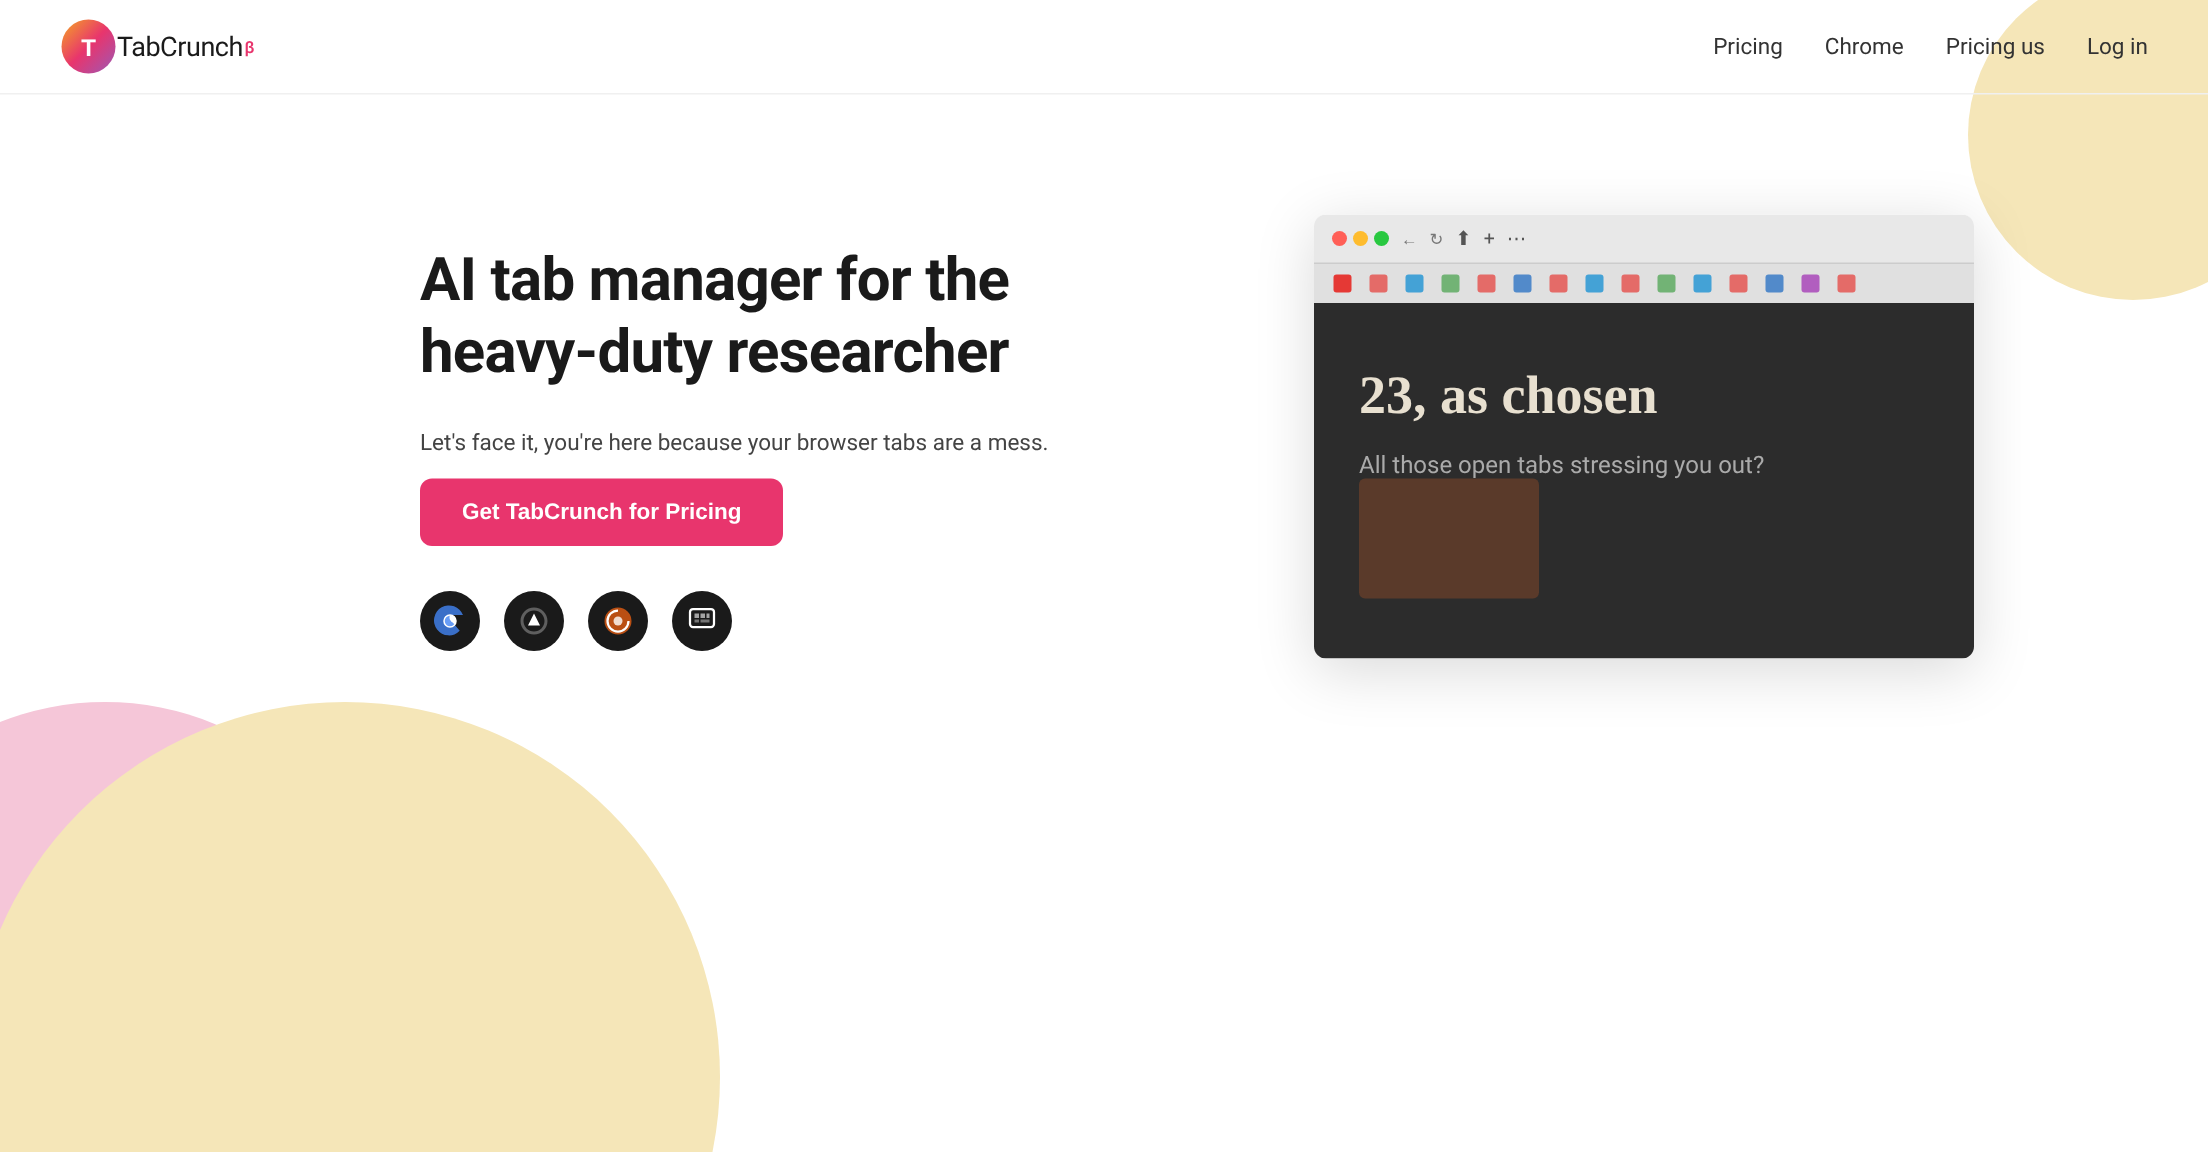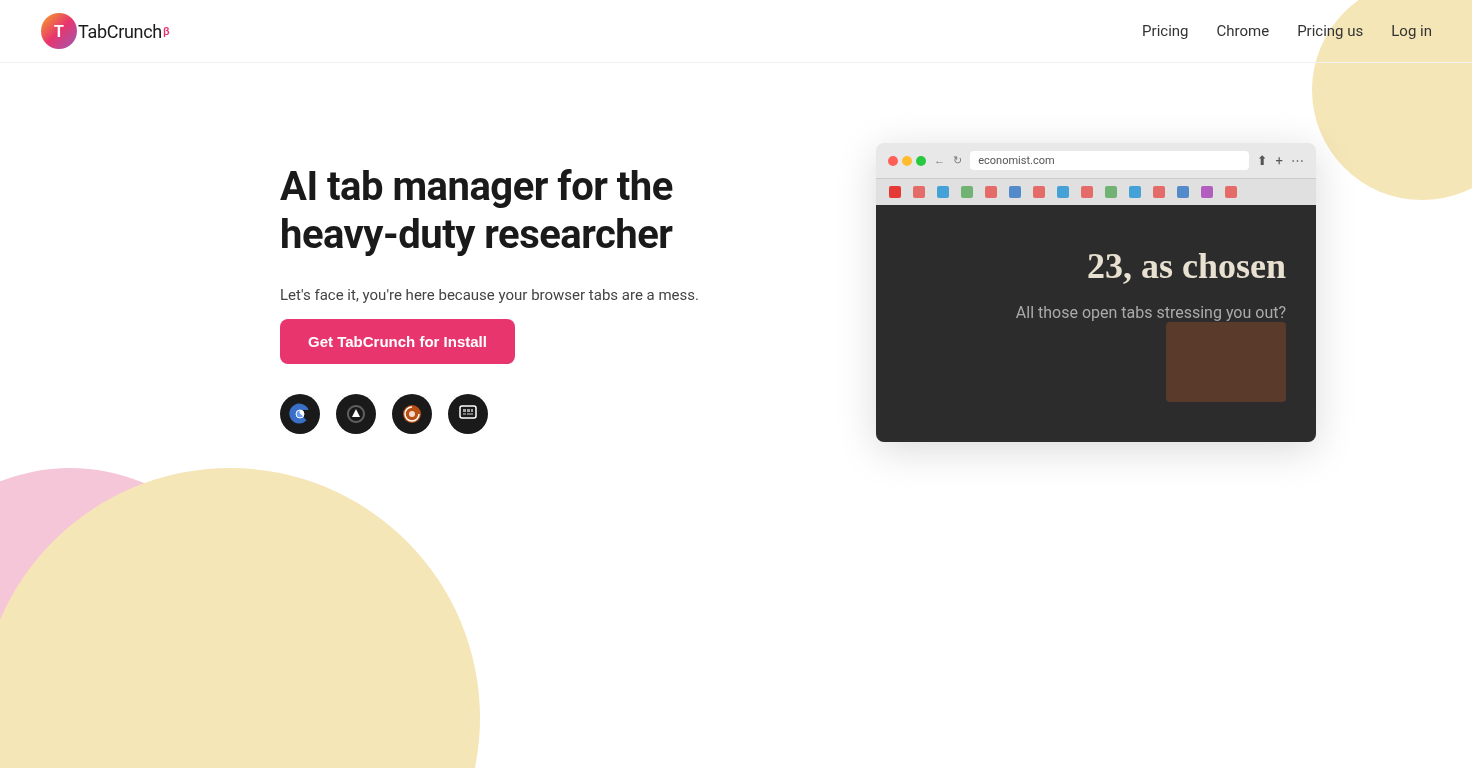--- a/index.html
+++ b/index.html
@@ -228,21 +228,21 @@
       font-size: 11px;
       color: #555;
     }
 
     .browser-body {
       background: #2c2c2c;
       padding: 40px 30px;
       min-height: 200px;
       display: flex;
       flex-direction: column;
-      align-items: flex-end;
+      align-items: flex-start;
     }
 
     .browser-article-text {
       font-size: 36px;
       font-weight: 700;
       color: #e8e0d0;
       font-family: Georgia, serif;
       text-align: center;
       margin-bottom: 16px;
     }
@@ -317,21 +317,21 @@
 <div class="circle-bottom-left-pink"></div>
 <div class="circle-bottom-left-yellow"></div>
 
 <div class="main-content">
   <div class="left-content">
     <h1 class="hero-title">AI tab manager for the heavy-duty researcher</h1>
 
     <p class="hero-subtitle">Let's face it, you're here because your browser tabs are a mess.</p>
 
 
-    <button class="cta-button">Get TabCrunch for Install</button>
+    <button class="cta-button">Get TabCrunch for Pricing</button>
 
     <div class="browser-icons">
 
       <div class="browser-icon">
         <svg viewBox="0 0 24 24" fill="none" xmlns="http://www.w3.org/2000/svg">
           <circle cx="12" cy="12" r="4" fill="white"></circle>
           <path d="M12 8h8.66a10 10 0 1 0-2.17 10.58L14 13.23A4 4 0 0 1 12 8z" fill="#4285F4" opacity="0.8"></path>
           <path d="M8 12A4 4 0 0 1 12 8h8.66" stroke="#EA4335" stroke-width="0" fill="none"></path>
           <circle cx="12" cy="12" r="4" fill="none" stroke="white" stroke-width="1"></circle>
         </svg>
@@ -369,21 +369,20 @@
     <div class="browser-mockup">
 
       <div class="browser-chrome">
         <div class="browser-dots">
           <div class="browser-dot" style="background:#ff5f57;"></div>
           <div class="browser-dot" style="background:#febc2e;"></div>
           <div class="browser-dot" style="background:#28c840;"></div>
         </div>
         <span style="font-size:11px;color:#777;">←</span>
         <span style="font-size:11px;color:#777;">↻</span>
-        <div class="browser-url-bar">economist.com</div>
         <span style="font-size:13px;color:#555;">⬆</span>
         <span style="font-size:13px;color:#555;">+</span>
         <span style="font-size:13px;color:#555;">⋯</span>
       </div>
 
       <div class="many-tabs-row">
         <div class="mini-tab active">
             <div class="mini-tab-dot" style="background:#e53935;"></div>
           </div>
         <div class="mini-tab">

